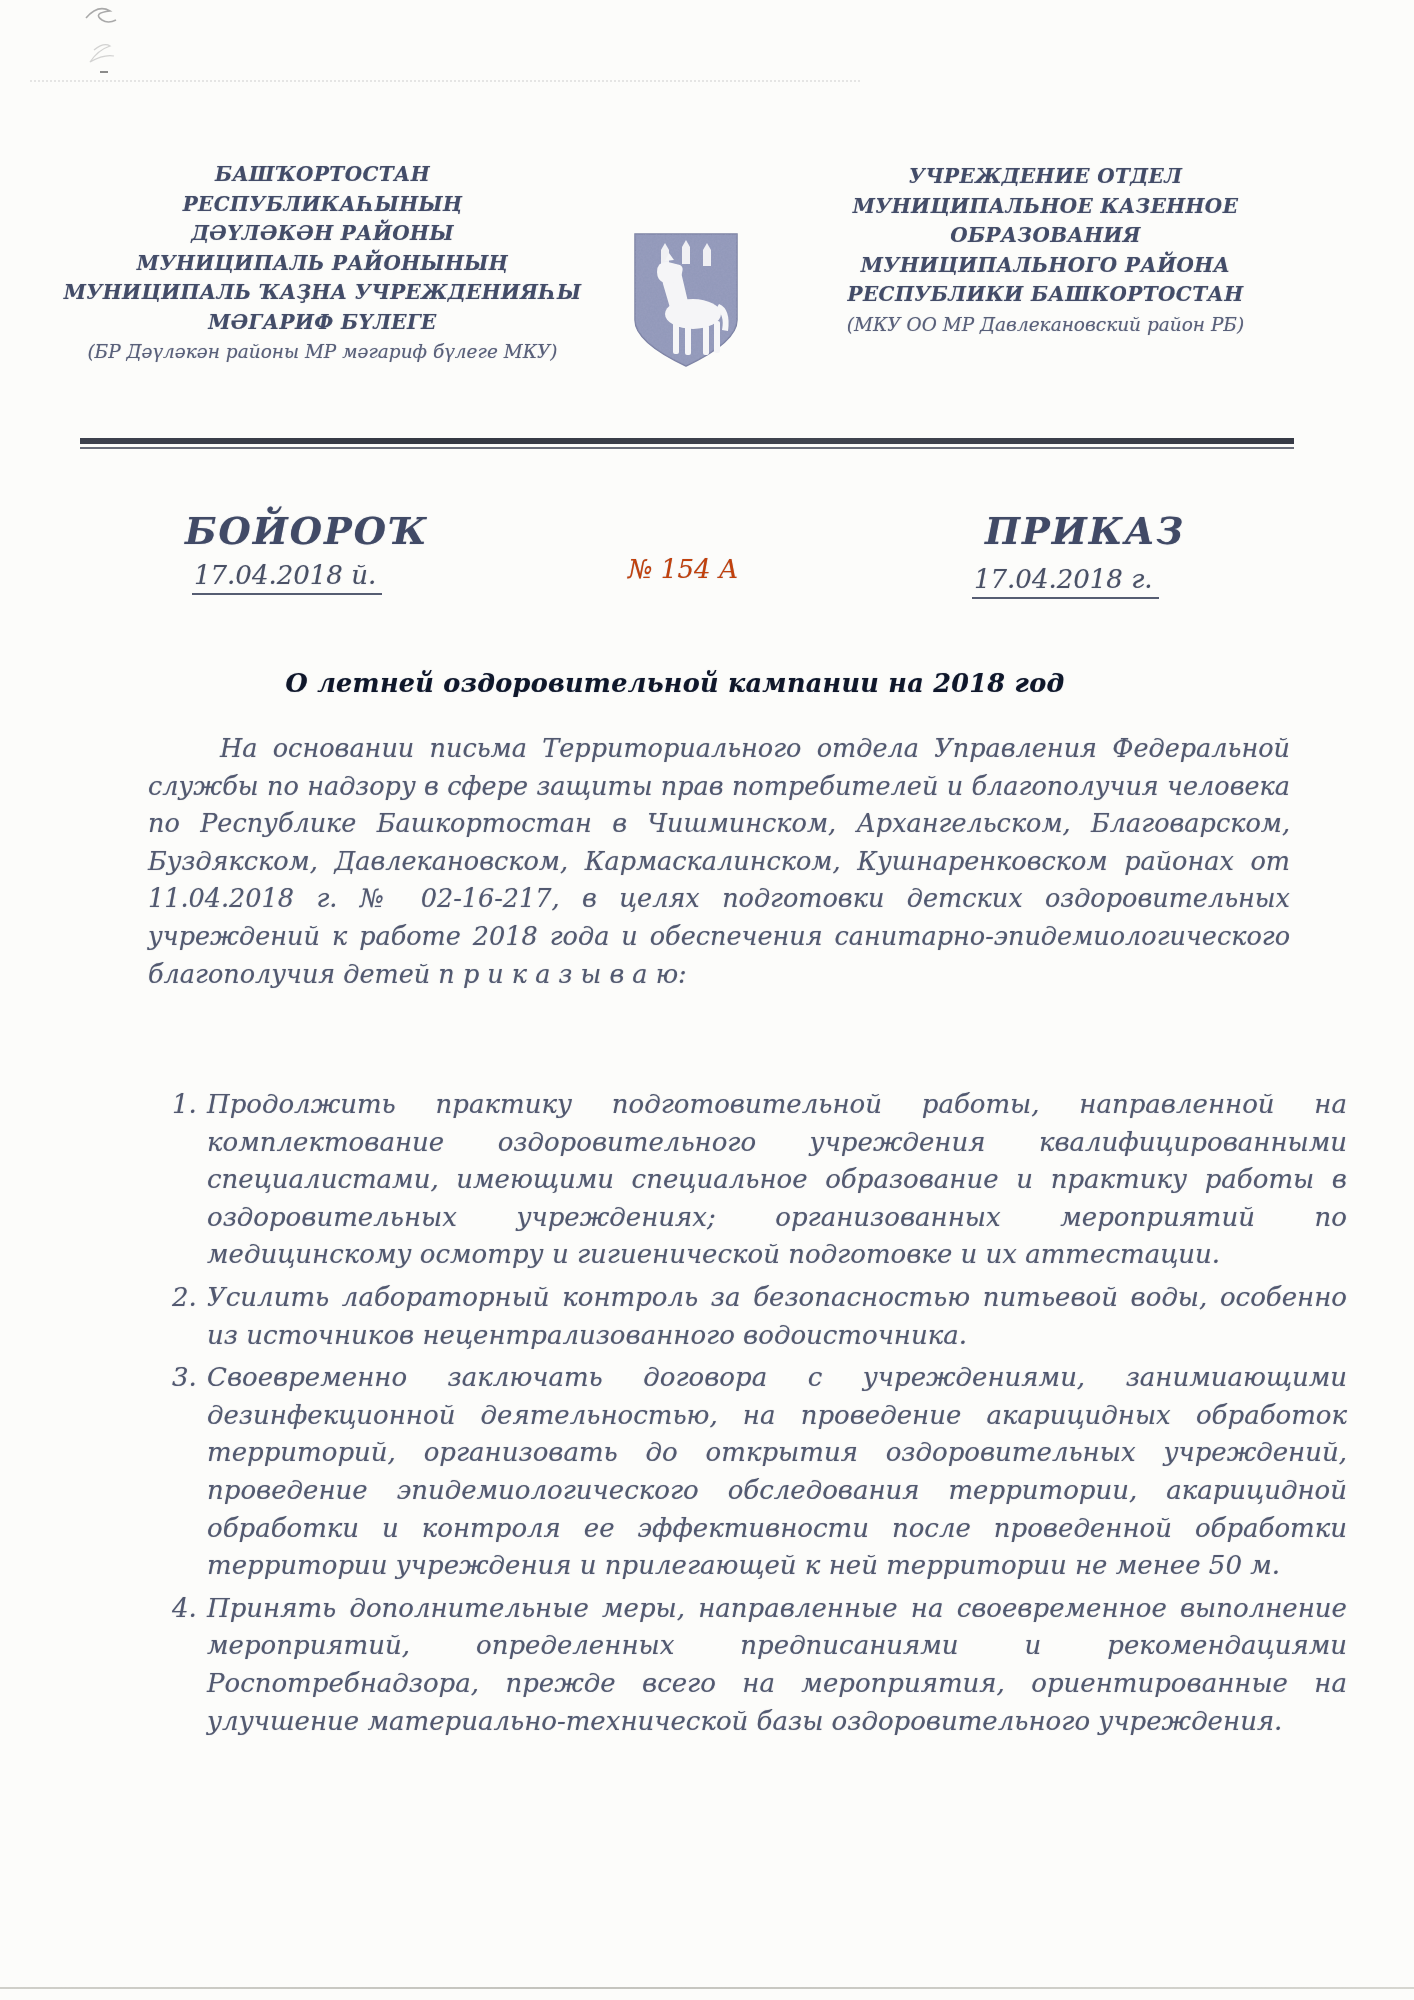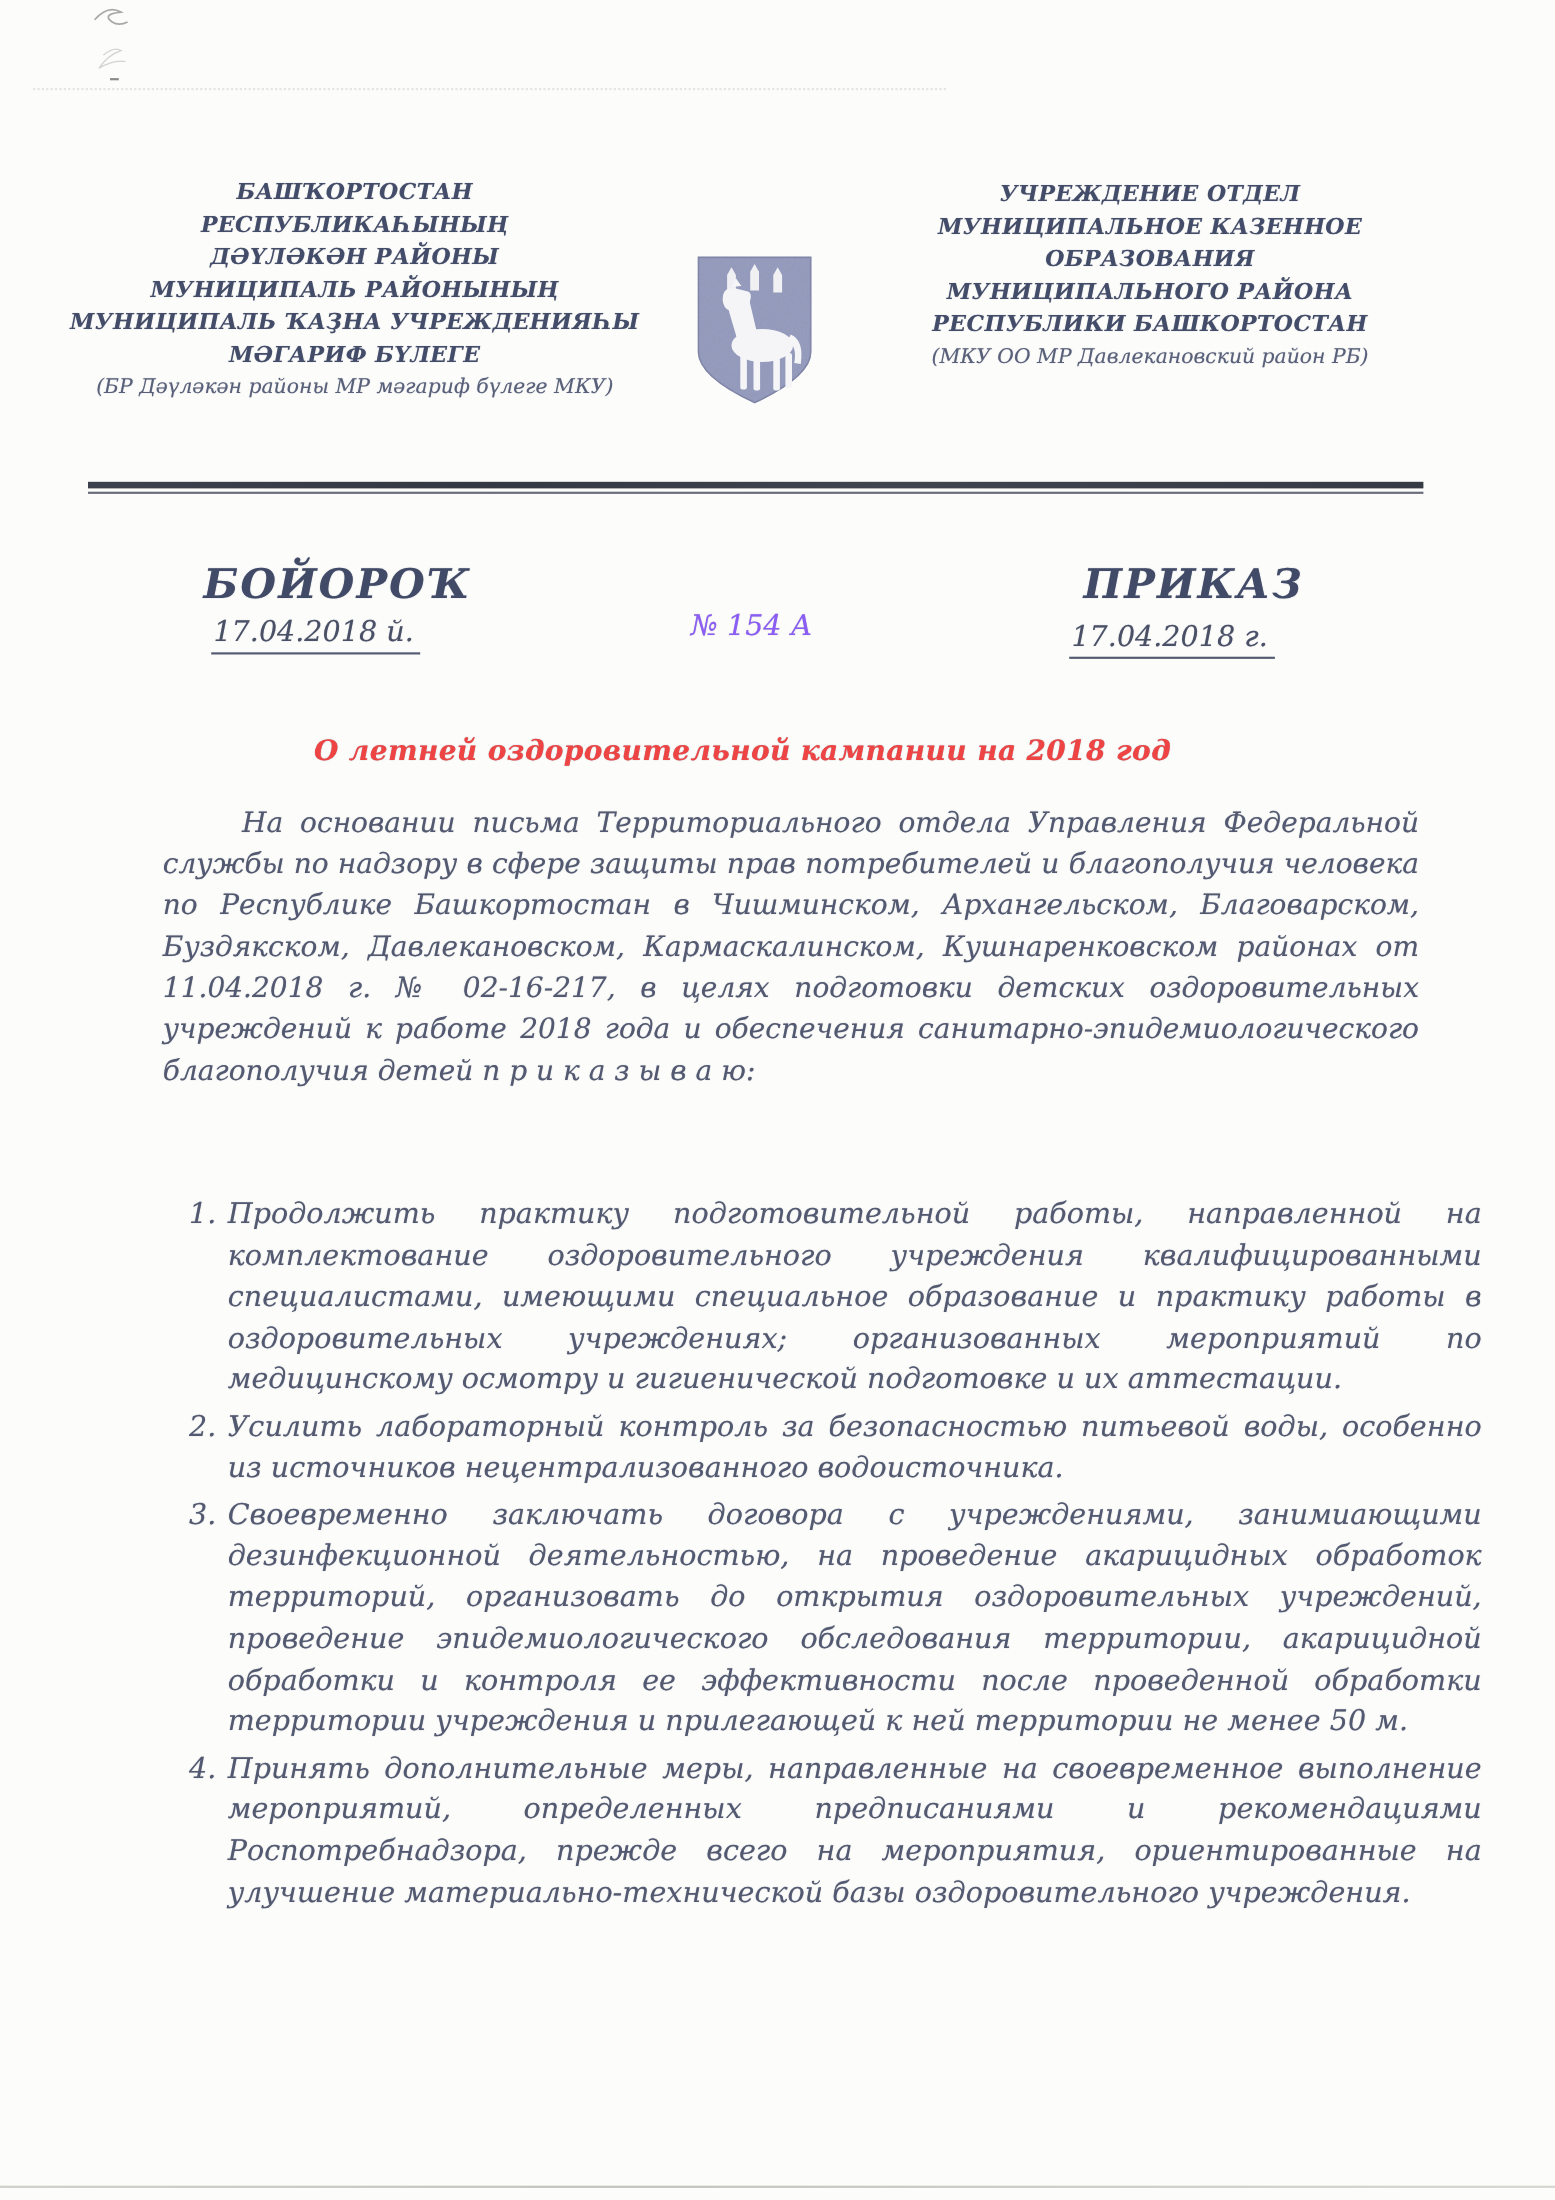--- a/index.html
+++ b/index.html
@@ -32,24 +32,24 @@
   
   .order-word{position:absolute;font-size:37px;font-weight:bold;color:#414a66;
     letter-spacing:2px;text-shadow:0 0 1px rgba(70,80,110,0.5);margin-top:17px;}
   .ow-left{left:185px;top:492px;}
   .ow-right{left:985px;top:492px;}
   .date{position:absolute;font-size:26px;color:#4a5166;
     border-bottom:2px solid #565d72;padding:0 6px 3px 2px;
     text-shadow:0 0 1px rgba(80,88,115,0.45);}
   .date-left{left:192px;top:560px;}
   .date-right{left:972px;top:564px;}
-  .order-number{position:absolute;left:628px;top:554px;font-size:26px;color:#8b5cf6;
+  .order-number{position:absolute;left:628px;top:554px;font-size:26px;color:#c2410c;
     text-shadow:0 0 1px rgba(80,88,115,0.45);}
   .subject{position:absolute;left:0;top:668px;width:1350px;text-align:center;
-    font-size:25.5px;font-weight:bold;color:#ef4444;letter-spacing:0.3px;
+    font-size:25.5px;font-weight:bold;color:#0f172a;letter-spacing:0.3px;
     text-shadow:0 0 1px rgba(70,80,110,0.5);}
   
   .intro{position:absolute;left:148px;top:730px;width:1142px;margin:0;
     font-size:25.5px;line-height:37.6px;text-align:justify;text-indent:72px;
     color:#525970;text-shadow:0 0 1px rgba(90,97,120,0.5);}
   .items{position:absolute;left:148px;top:1086px;width:1142px;margin:0;
     padding:0 0 0 57px;font-size:26px;line-height:37.6px;color:#525970;
     text-shadow:0 0 1px rgba(90,97,120,0.5);}
   .items li{text-align:justify;margin-bottom:5px;padding-left:2px;}
 </style>

